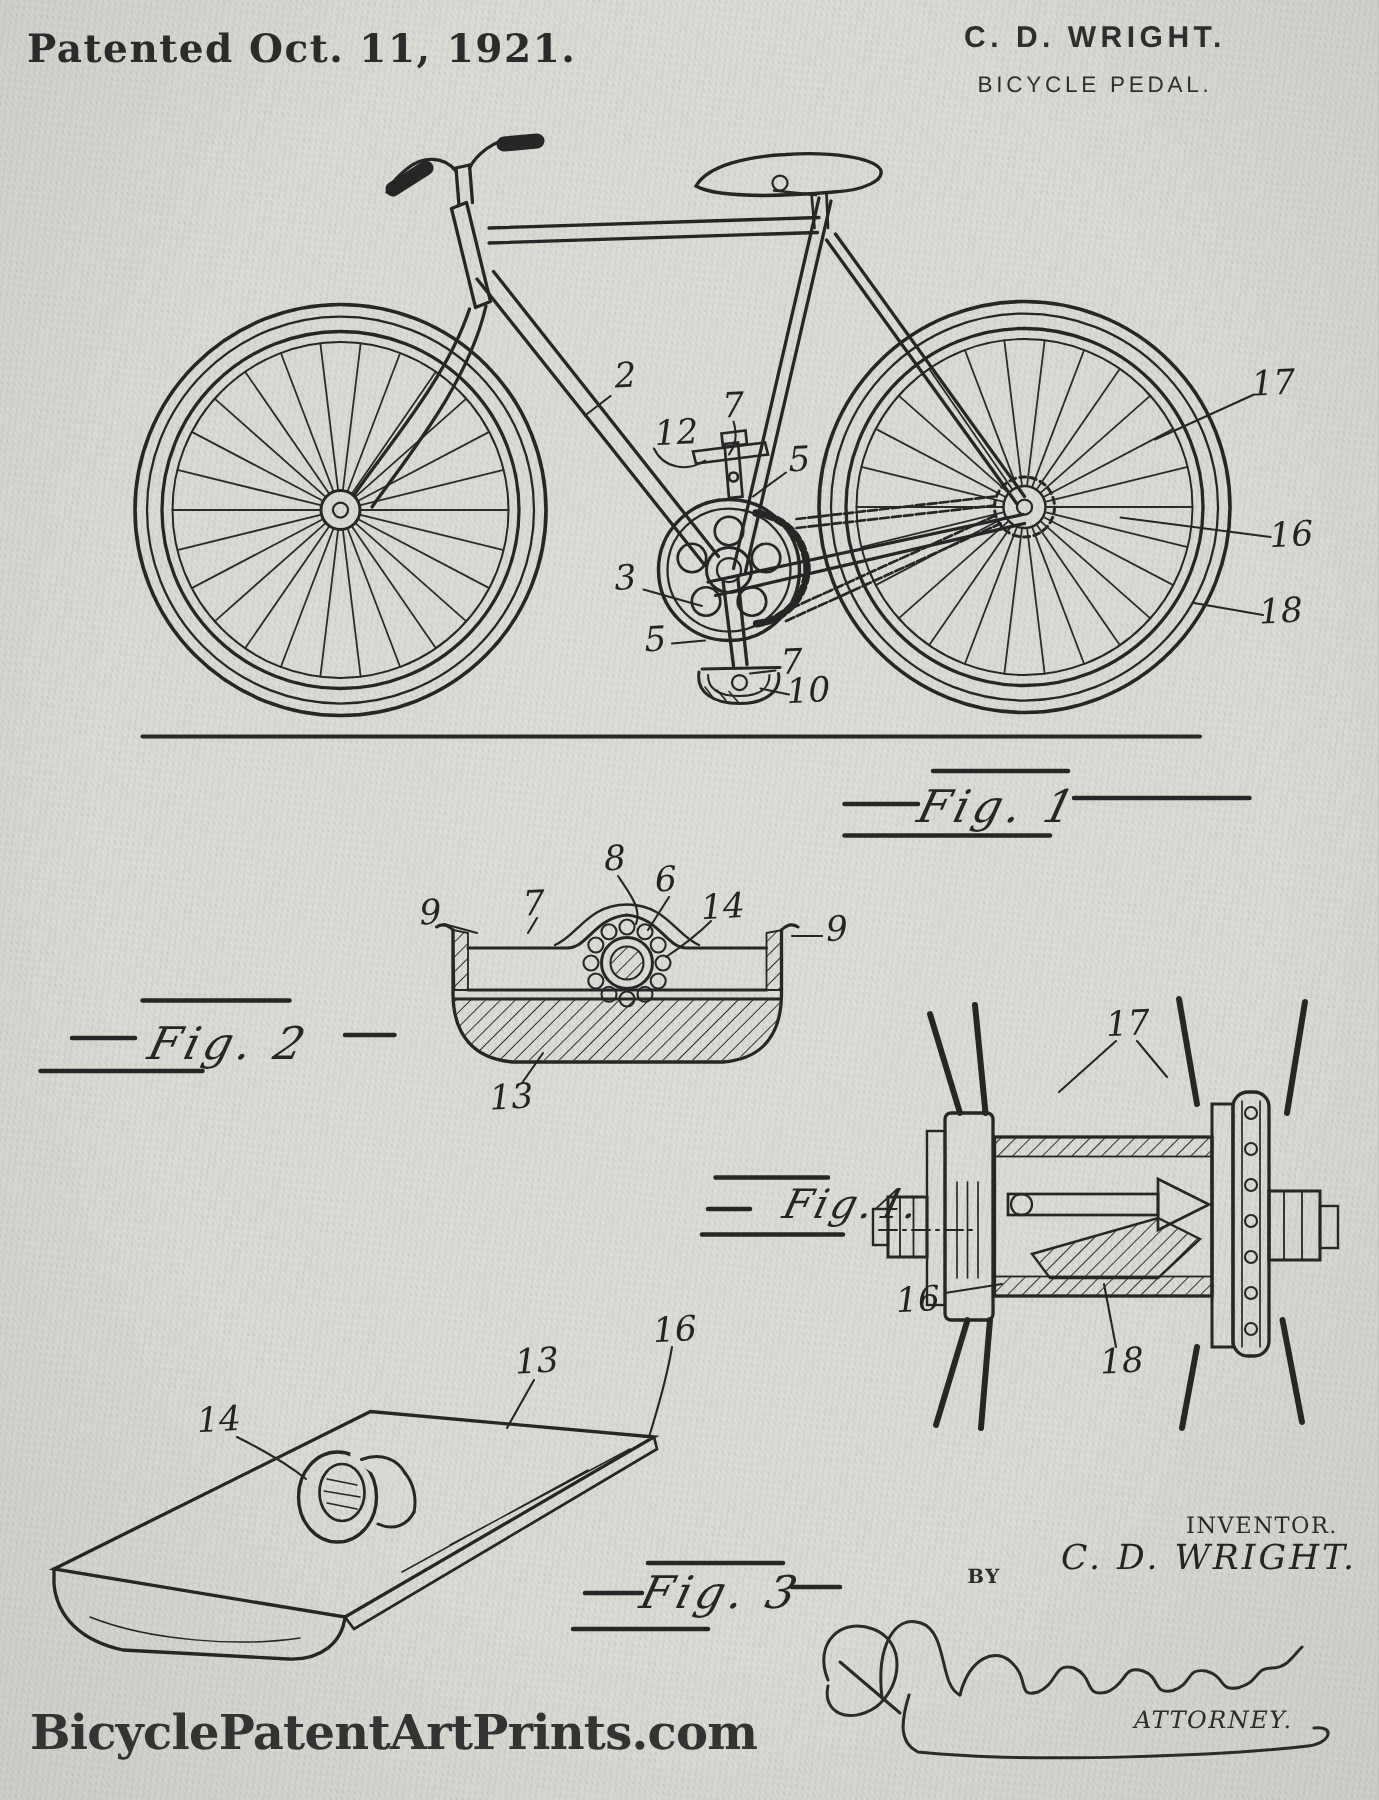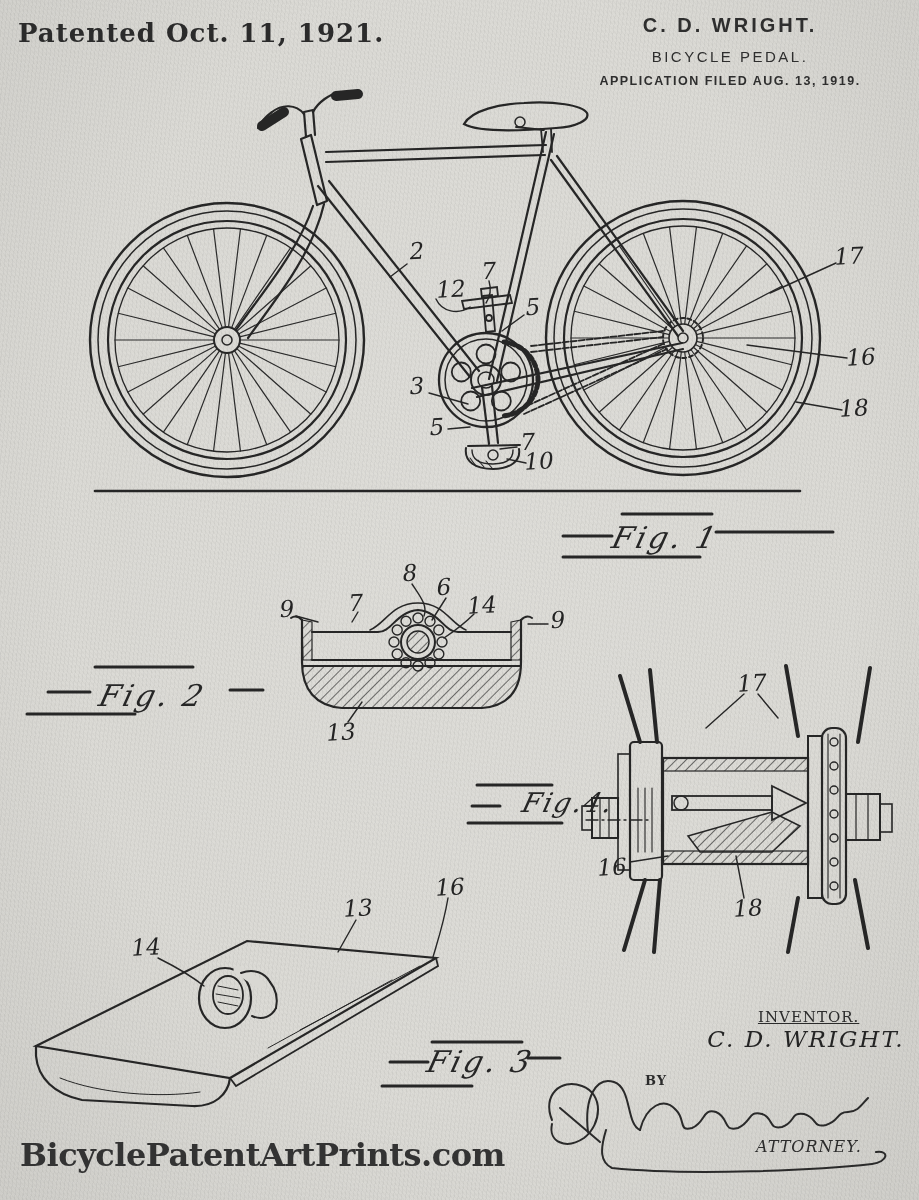--- a/index.html
+++ b/index.html
@@ -14,24 +14,24 @@
     font-family:"DejaVu Serif", serif; color:#262626;
   }
   .abs{position:absolute;}
   #patented{left:18px;top:18px;font-size:26px;font-weight:bold;letter-spacing:1px;color:#2b2b2b;text-align:right;}
   #rightHeader{left:560px;top:14px;width:340px;text-align:center;font-family:"Liberation Sans",sans-serif;color:#2e2e2e;}
   #rightHeader .name{font-size:20px;font-weight:bold;letter-spacing:3px;}
   #rightHeader .title{font-size:15px;font-weight:normal;letter-spacing:2.5px;margin-top:11px;}
   #rightHeader .app{font-size:12.5px;font-weight:bold;letter-spacing:1.5px;margin-top:9px;}
   .ref{position:absolute;transform:translate(-50%,-50%) rotate(-3deg);font-style:italic;
        font-size:23px;color:#232323;font-family:"DejaVu Serif",serif;white-space:nowrap;}
-  #inventorCaption{left:758px;top:1008px;width:134px;text-align:left;font-size:15px;letter-spacing:1px;color:#2b2b2b;text-decoration:underline;}
+  #inventorCaption{left:758px;top:1008px;width:134px;text-align:right;font-size:15px;letter-spacing:1px;color:#2b2b2b;}
   #inventorSig{left:700px;top:1026px;width:212px;text-align:center;font-size:23px;font-style:italic;
                letter-spacing:2px;color:#242424;}
-  #byLabel{left:645px;top:1073px;font-size:13px;font-weight:bold;letter-spacing:1px;color:#2b2b2b;}
+  #byLabel{left:645px;top:1044px;font-size:13px;font-weight:bold;letter-spacing:1px;color:#2b2b2b;}
   #attorneyCaption{left:756px;top:1137px;width:140px;text-align:left;font-size:16px;font-style:italic;
                    letter-spacing:1px;color:#2b2b2b;}
   #watermark{left:20px;top:1136px;font-size:32px;font-weight:bold;letter-spacing:-0.5px;color:#333;}
   svg{position:absolute;left:0;top:0;}
   svg text{font-family:"DejaVu Serif",serif;}
 </style>
 </head>
 <body>
 
 <div id="page">
@@ -330,21 +330,20 @@
       <path d="M640,1130 C646,1106 664,1096 676,1110 C686,1120 678,1132 692,1128 C706,1122 702,1108 716,1112 C730,1118 722,1132 738,1128 C752,1122 748,1110 762,1114 C774,1118 768,1130 782,1127 C796,1122 790,1112 804,1114 C818,1118 812,1128 826,1125 C840,1121 836,1112 848,1112 C858,1112 862,1104 868,1098"></path>
       <path d="M606,1130 C600,1150 600,1162 612,1168 C690,1176 820,1170 872,1164 C888,1162 890,1150 876,1152"></path>
     </g>
   </svg>
 
   <div id="patented" class="abs">Patented Oct. 11, 1921.</div>
 
   <div id="rightHeader" class="abs">
     <div class="name">C. D. WRIGHT.</div>
     <div class="title">BICYCLE PEDAL.</div>
-    <div class="app">APPLICATION FILED AUG. 13, 1919.</div>
   </div>
 
   <span class="ref" style="left:417px;top:251px;">2</span>
   <span class="ref" style="left:489px;top:271px;">7</span>
   <span class="ref" style="left:451px;top:289px;">12</span>
   <span class="ref" style="left:533px;top:307px;">5</span>
   <span class="ref" style="left:417px;top:386px;">3</span>
   <span class="ref" style="left:437px;top:427px;">5</span>
   <span class="ref" style="left:528px;top:442px;">7</span>
   <span class="ref" style="left:539px;top:461px;">10</span>

